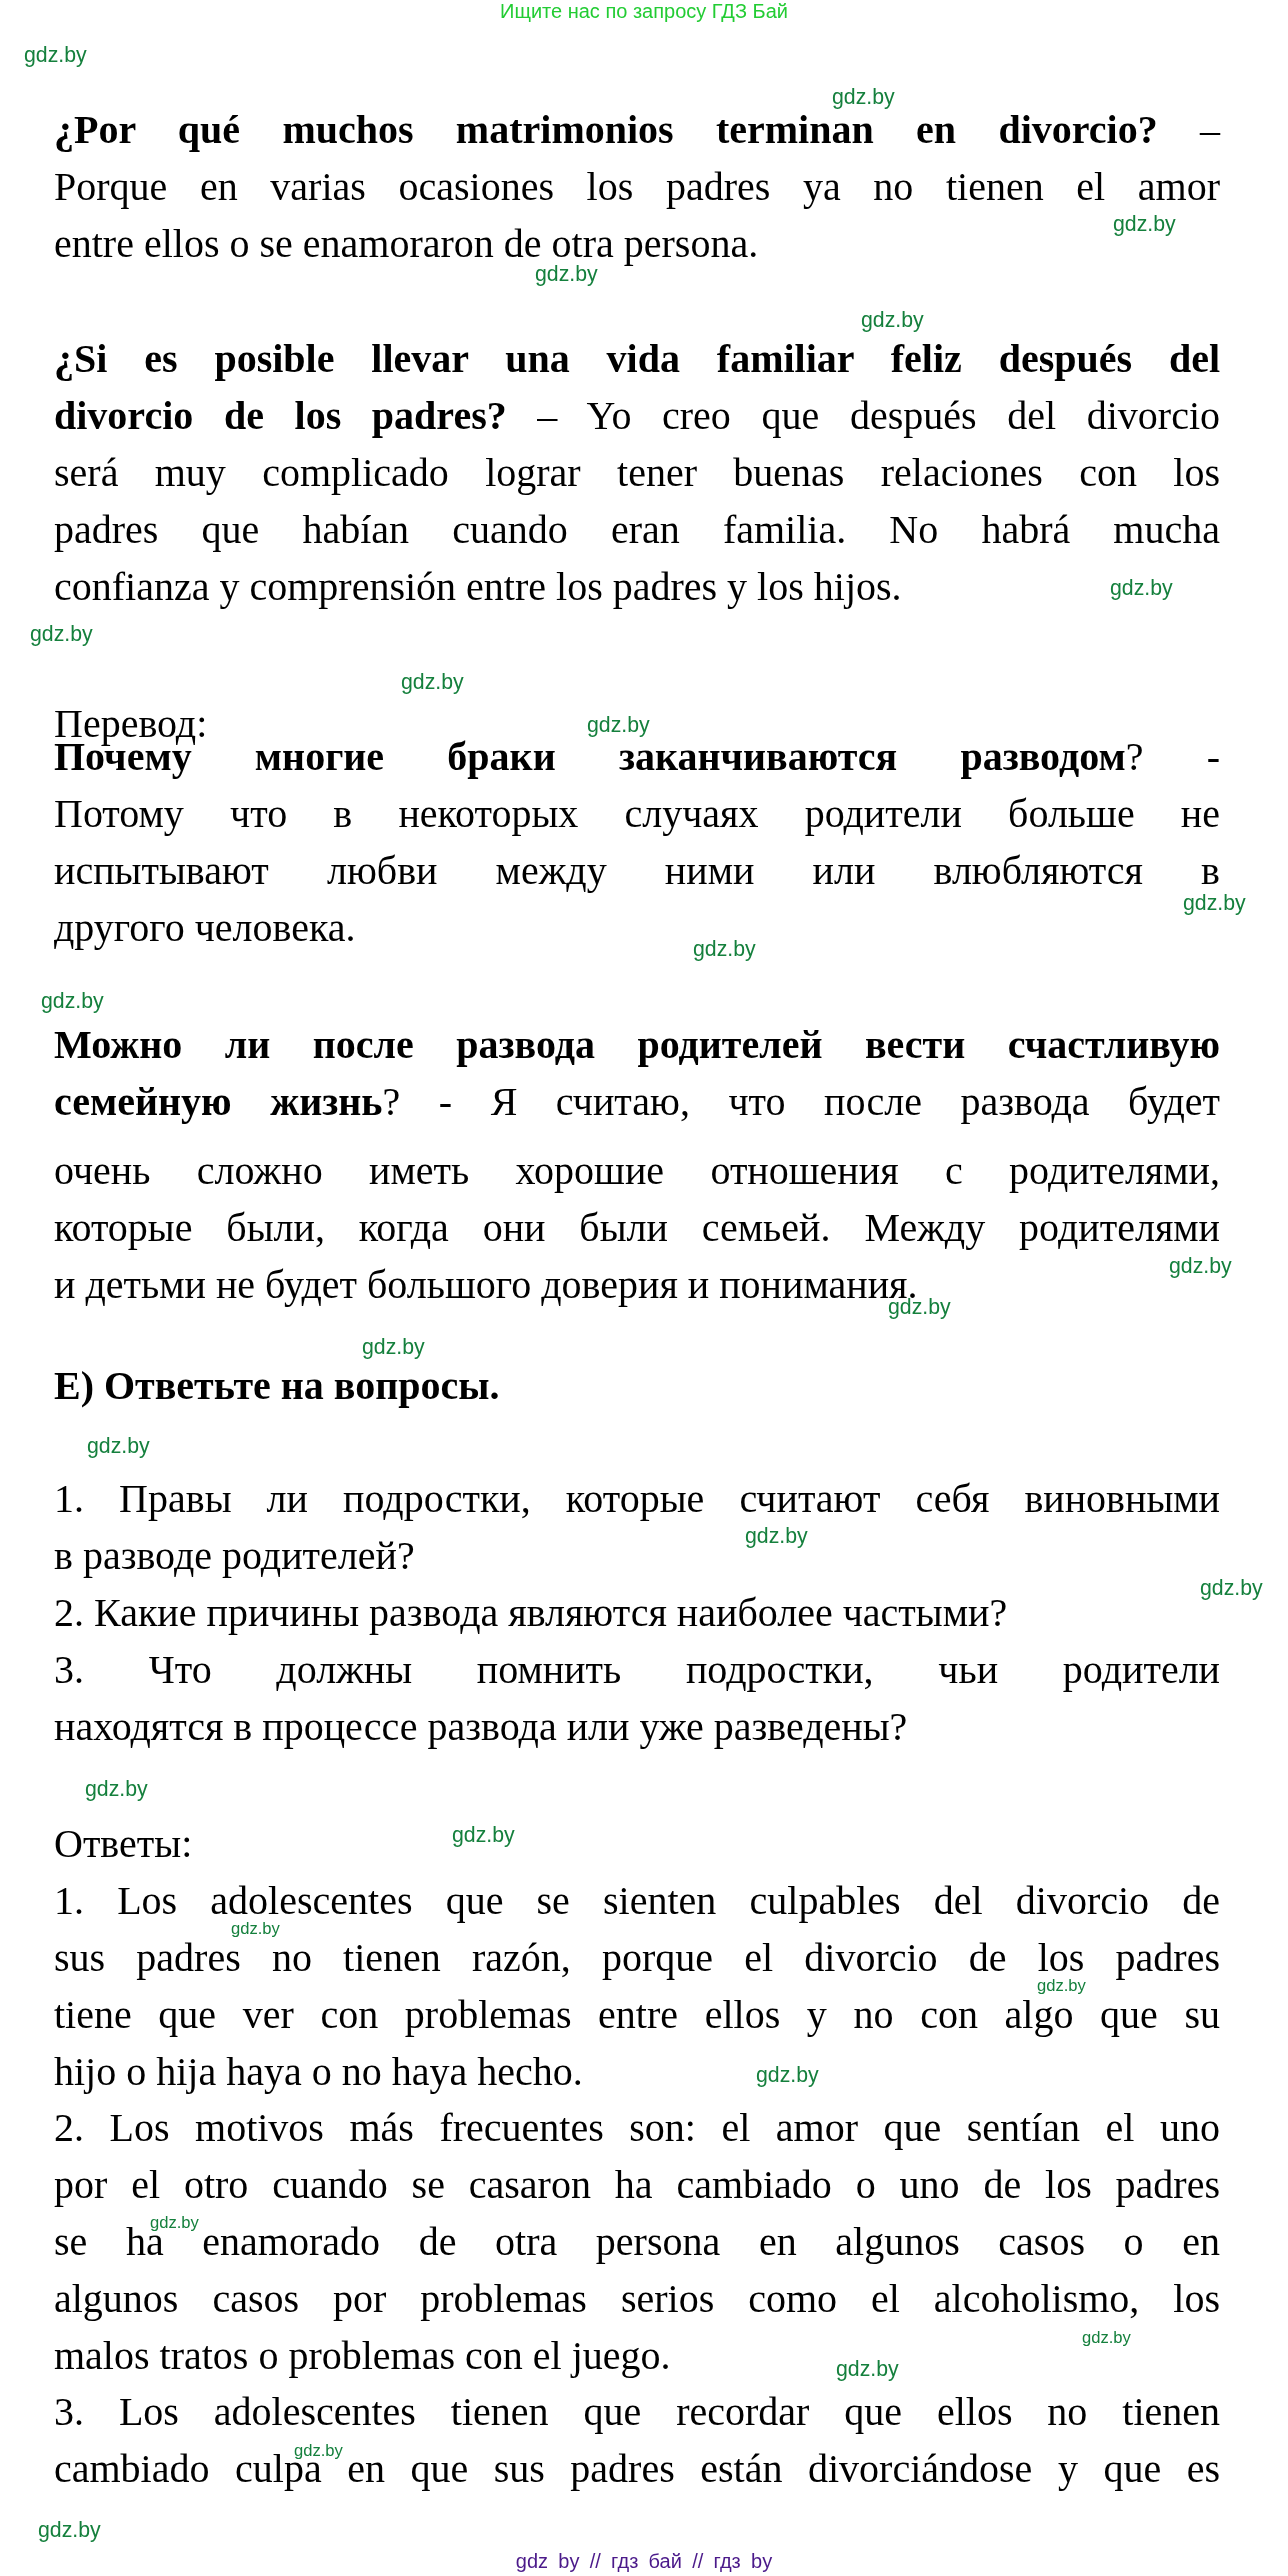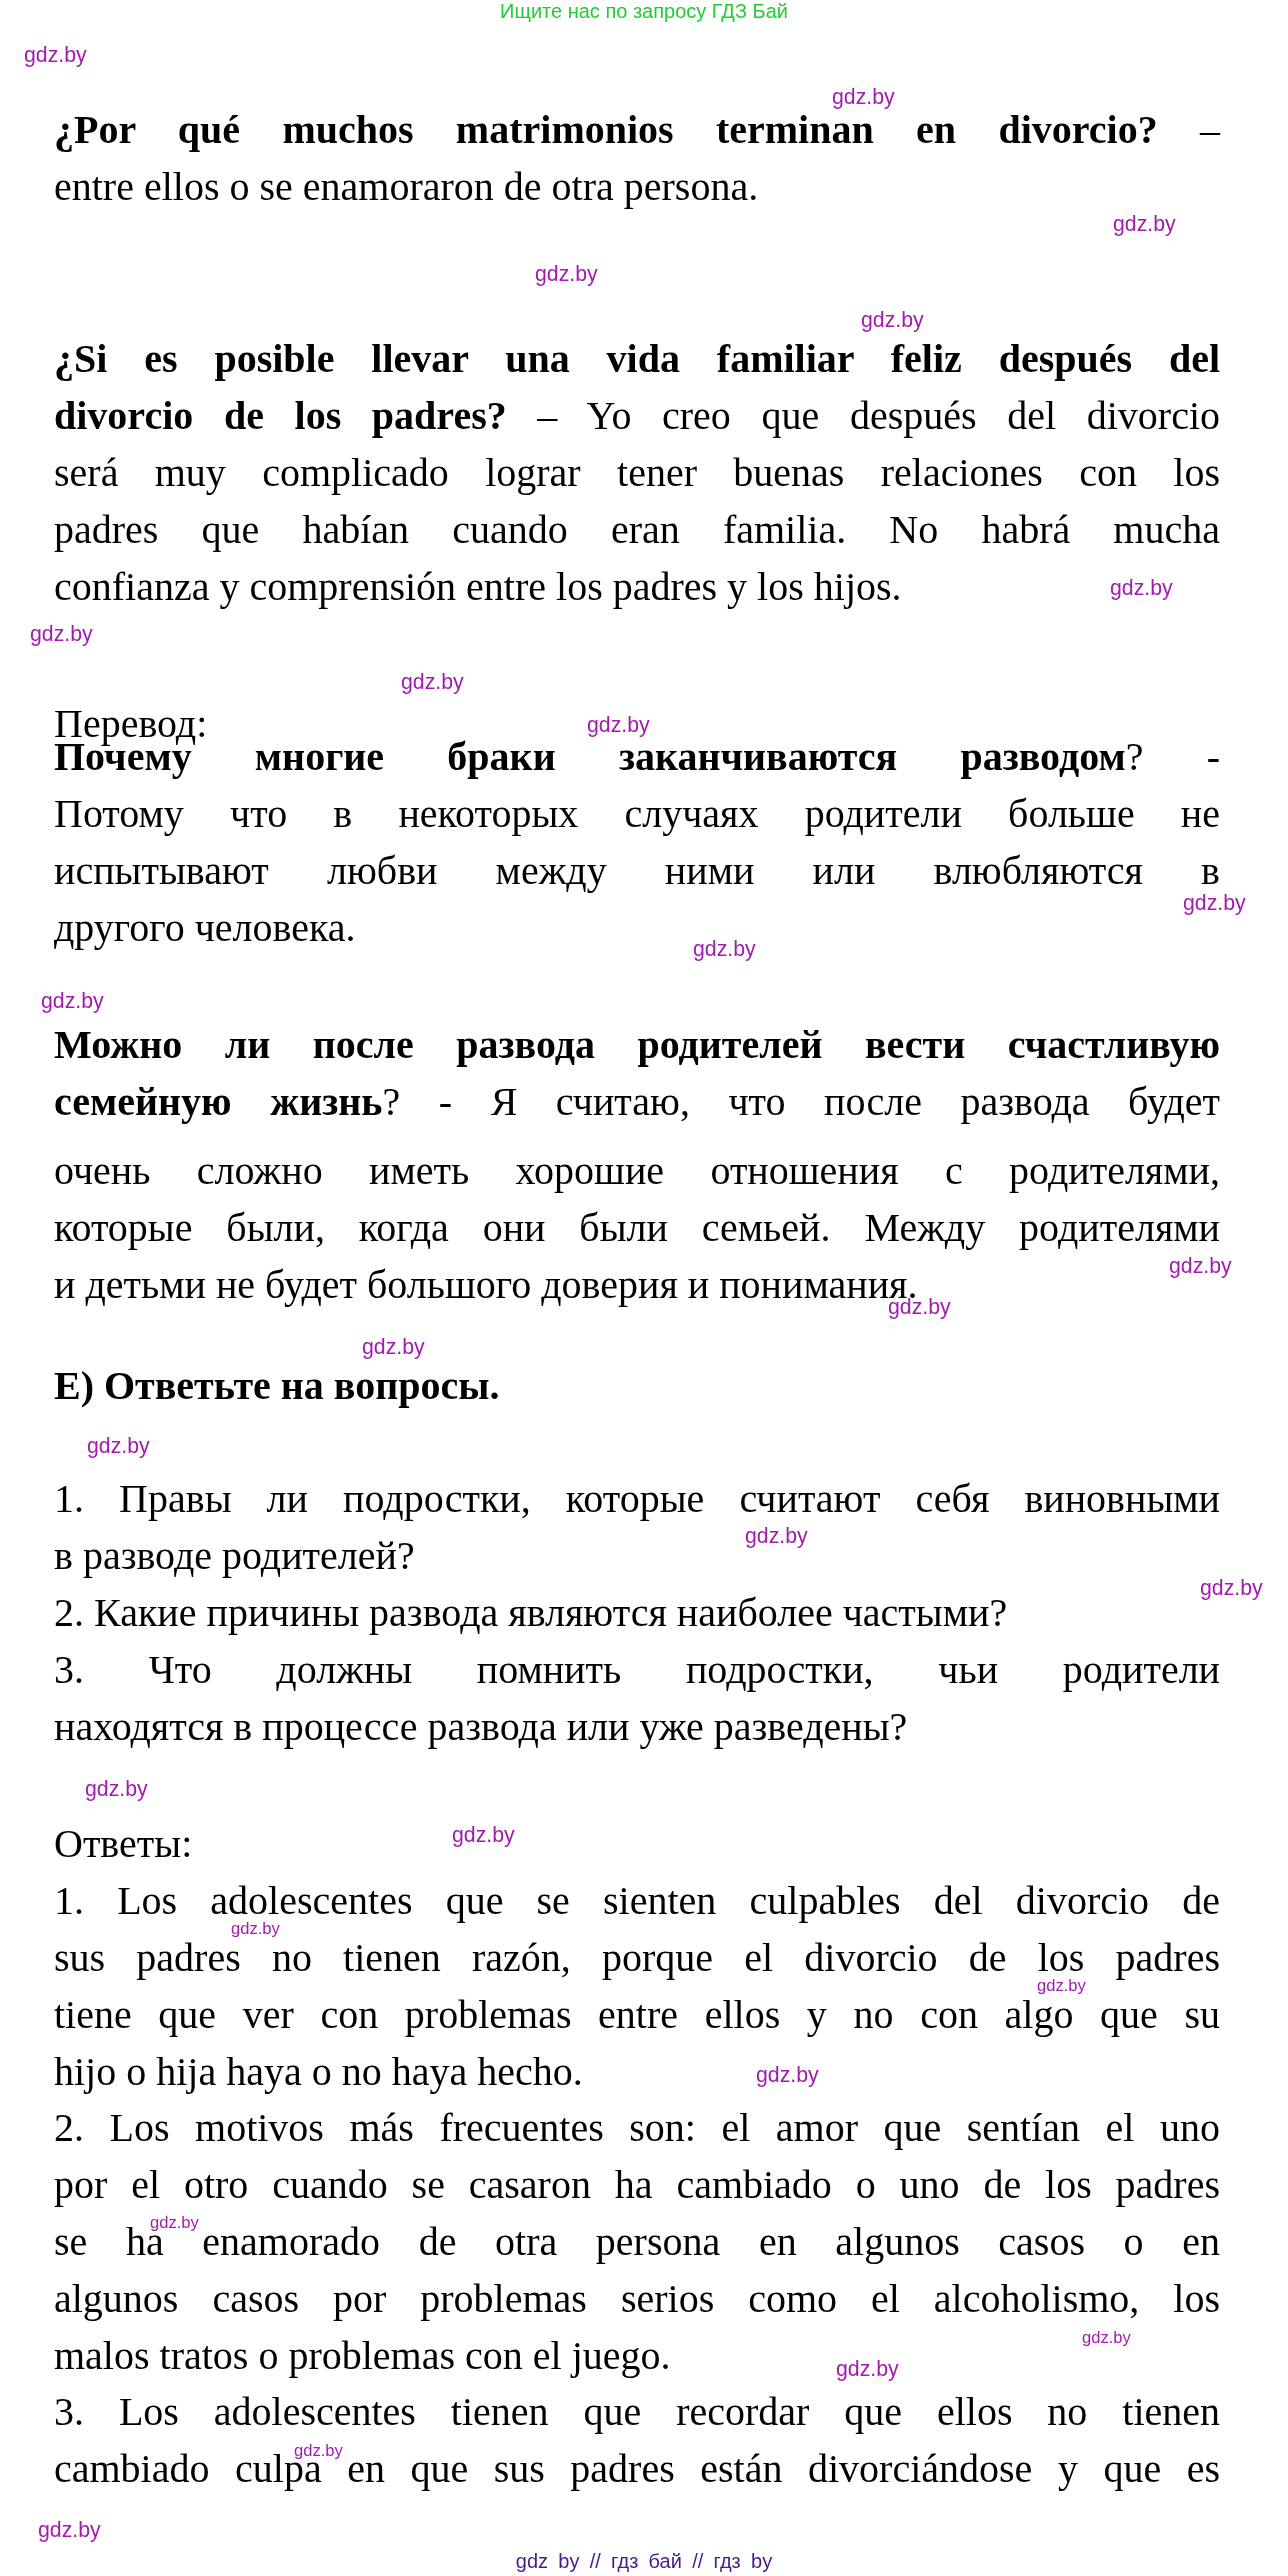--- a/index.html
+++ b/index.html
@@ -9,35 +9,36 @@
     text-align: center; font-family: "Liberation Sans", sans-serif;
     font-size: 20px; line-height: 22px; color: #22cc33;
   }
   .bottom-banner {
     position: absolute; top: 2549px; left: 0; width: 1288px; height: 24px;
     text-align: center; font-family: "Liberation Sans", sans-serif;
     font-size: 20px; line-height: 24px; color: #4b1a8a; word-spacing: 4.7px;
   }
   .wm {
     position: absolute; font-family: "Liberation Sans", sans-serif;
-    font-size: 21.3px; color: #a21caf; line-height: 24px; white-space: nowrap;
+    font-size: 21.3px; color: #15803d; line-height: 24px; white-space: nowrap;
   }
   .wm.small { font-size: 16.6px; }
   .block { position: absolute; left: 54px; width: 1166px; font-family: "Liberation Serif", serif; font-size: 40px; line-height: 57px; color: #000; text-align: justify; }
   .line { display: block; text-align: justify; text-align-last: justify; white-space: nowrap; height: 57px; }
   .line.last { text-align-last: left; }
   .hd { font-weight: bold; }
 </style>
 </head>
 <body>
 
 <div class="top-banner">Ищите нас по запросу ГДЗ Бай</div>
 
 <div class="block" style="top:101px;">
   <span class="line" style="white-space: normal;"><b class="hd">¿Por qué muchos matrimonios terminan en divorcio?</b><span> –</span></span>
+  <span class="line" style="white-space: normal;">Porque en varias ocasiones los padres ya no tienen el amor</span>
   <span class="line last" style="white-space: normal;">entre ellos o se enamoraron de otra persona.</span>
 </div>
 
 <div class="block" style="top:330px;">
   <span class="line" style="white-space: normal;"><b class="hd">¿Si es posible llevar una vida familiar feliz después del</b></span>
   <span class="line" style="white-space: normal;"><b class="hd">divorcio de los padres?</b><span> – Yo creo que después del divorcio</span></span>
   <span class="line" style="white-space: normal;">será muy complicado lograr tener buenas relaciones con los</span>
   <span class="line" style="white-space: normal;">padres que habían cuando eran familia. No habrá mucha</span>
   <span class="line last" style="white-space: normal;">confianza y comprensión entre los padres y los hijos.</span>
 </div>

